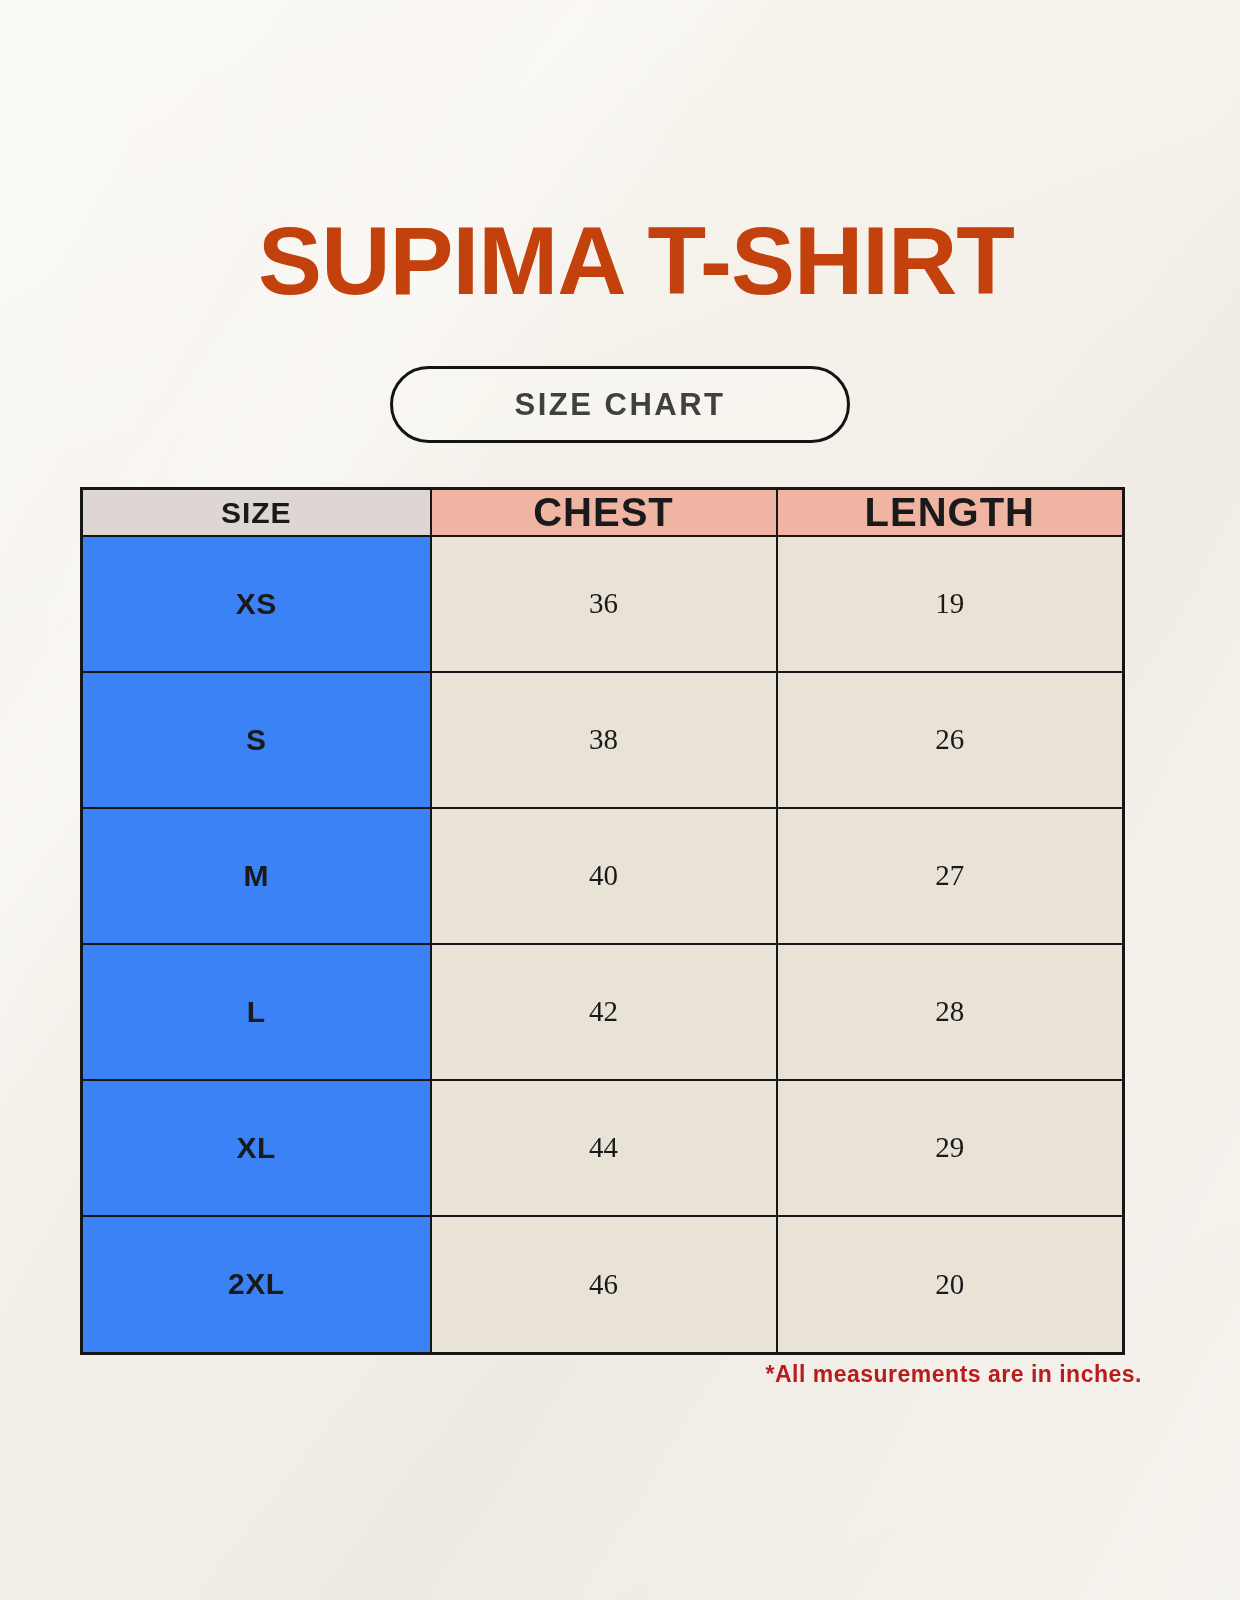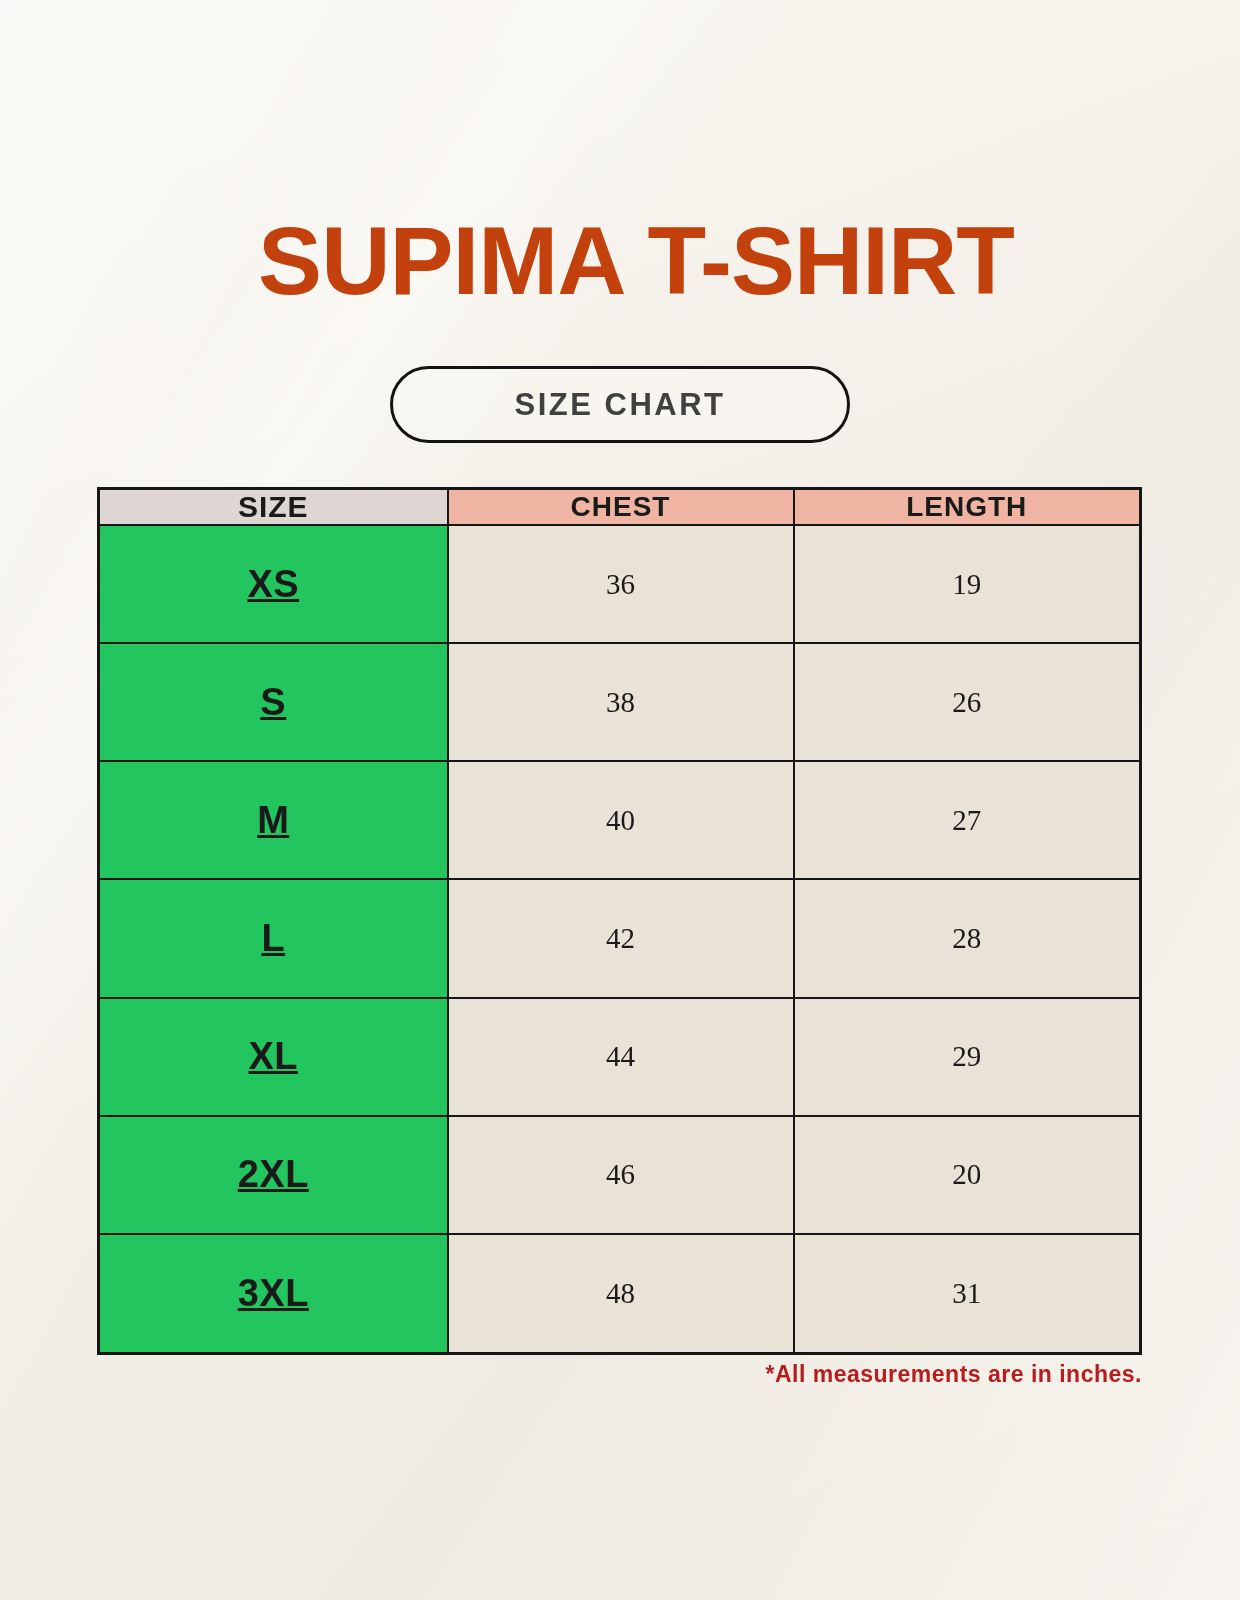--- a/index.html
+++ b/index.html
@@ -46,50 +46,49 @@
     display: flex; align-items: center; justify-content: center;
     font-size: 31px;
     font-weight: bold;
     letter-spacing: 2.5px;
     background: rgba(250,248,243,0.55);
     color: #404040;
   }
 
   table.size-table {
     position: absolute;
-    top: 487px; left: 97px;
+    top: 487px; left: 80px;
     width: 1045px; height: 868px;
     border-collapse: collapse;
     table-layout: fixed;
     border: 3px solid #161616;
   }
   table.size-table th, table.size-table td {
     border: 2.5px solid #161616;
     text-align: center;
     vertical-align: middle;
     padding: 0;
   }
   th.col-size-h {
     background: #ddd6d2;
     font-size: 30px;
     font-weight: bold;
     letter-spacing: 1px;
   }
   th.col-accent {
     background: #f0b4a2;
-    font-size: 28px;
+    font-size: 40px;
     font-weight: bold;
     letter-spacing: 1px;
   }
   td.col-size {
-    background: #22c55e;
-    font-size: 38px;
+    background: #3b82f6;
+    font-size: 30px;
     font-weight: bold;
     letter-spacing: 0.5px;
-    text-decoration: underline;
   }
   td.col-data {
     background: #e9e2d6;
     font-size: 29px;
     font-weight: normal;
     font-family: Liberation Serif, serif;
   }
 
   .footnote {
     position: absolute;
@@ -144,21 +143,16 @@
       <tr>
         <td class="col-size">XL</td>
         <td class="col-data">44</td>
         <td class="col-data">29</td>
       </tr>
       <tr>
         <td class="col-size">2XL</td>
         <td class="col-data">46</td>
         <td class="col-data">20</td>
       </tr>
-      <tr>
-        <td class="col-size">3XL</td>
-        <td class="col-data">48</td>
-        <td class="col-data">31</td>
-      </tr>
     </tbody>
 </table>
 
 <div class="footnote">*All measurements are in inches.</div>
 
 </body></html>

